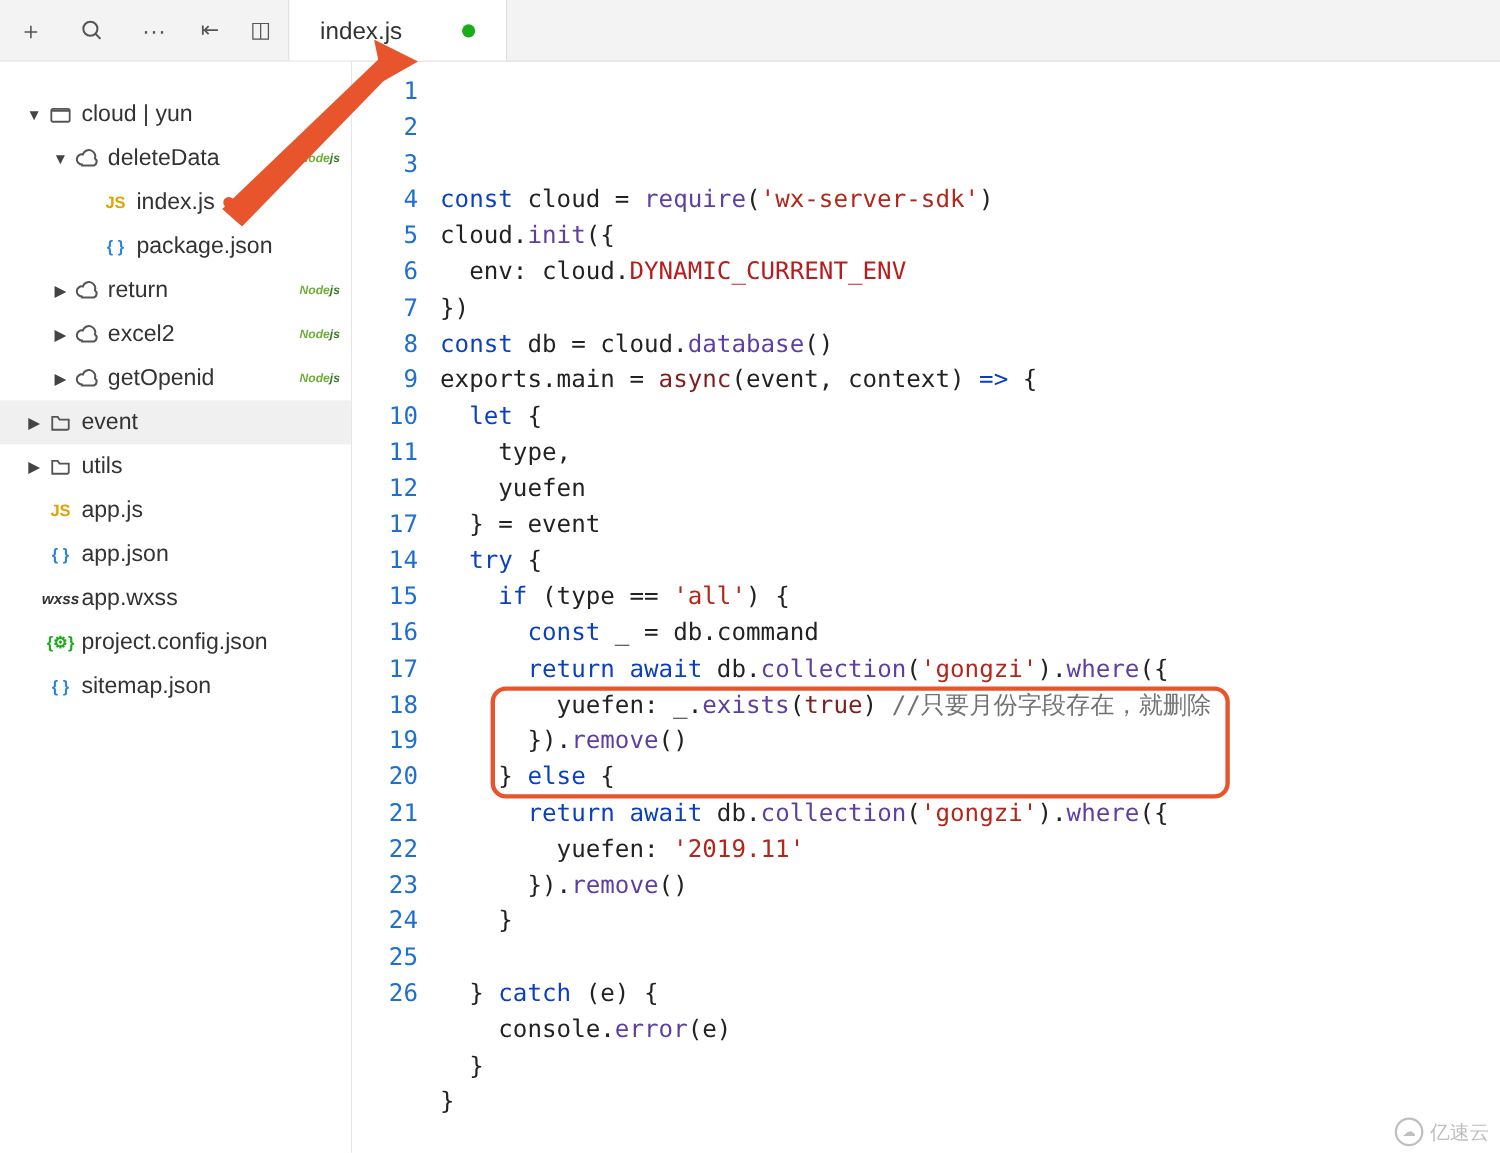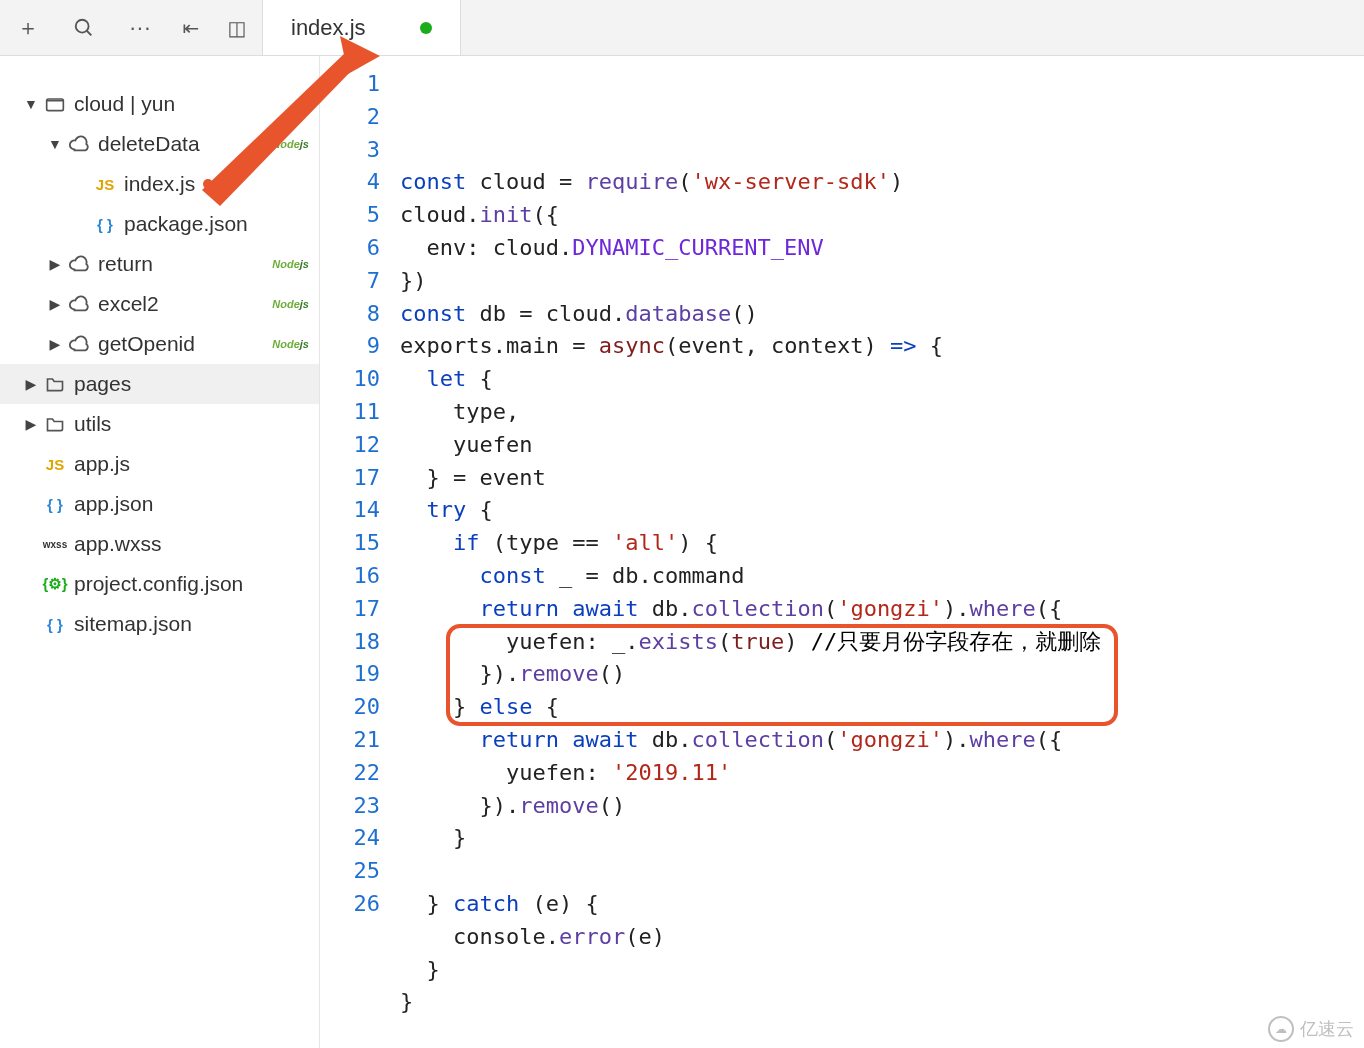--- a/index.html
+++ b/index.html
@@ -85,22 +85,22 @@
     position: relative;
   }
   .code-line { height: 32.8px; display: block; }
 
   
   .tk-kw    { color: #0a3fbf; }   
   .tk-fn    { color: #5d3ea3; }   
   .tk-async { color: #7f1d1d; }
   .tk-str   { color: #b3261a; }
   .tk-bool  { color: #7f1d1d; }
-  .tk-prop  { color: #6d28d9; }   
-  .tk-cmt   { color: #000000; }
+  .tk-prop  { color: #b91c1c; }   
+  .tk-cmt   { color: #737373; }
   .tk-plain { color: #222; }
   .tk-arrow { color: #0a3fbf; }
 
   
   .hl-box {
     position: absolute;
     border: 4px solid #e8552d;
     border-radius: 14px;
     left: 46px;
     top: calc(12px + 32.8px*17 - 2px);
@@ -131,21 +131,21 @@
   .tree-row.sel { background: #f0f0f0; }
   .tw  { width: 22px; display:inline-flex; justify-content:center; color:#444; font-size:14px;}
   .indent0 { padding-left: 20px; }
   .indent1 { padding-left: 44px; }
   .indent2 { padding-left: 70px; }
   .ic { width: 26px; display:inline-flex; justify-content:center; margin-right:6px; font-weight:600;}
   .ic-folder { color:#555; }
   .ic-cloud  { color:#555; }
   .ic-js     { color:#e0a400; font-size:15px; font-weight:700;}
   .ic-json   { color:#2b86d9; font-size:15px; font-weight:700;}
-  .ic-wxss   { color:#333; font-size:10px; font-weight:700;}
+  .ic-wxss   { color:#333; font-size:14px; font-weight:700;font-style:italic;}
   .ic-cfg    { color:#1aad19; font-size:15px; font-weight:700;}
   .badge-node {
     margin-left:auto; font-size:11px; font-weight:700; color:#6fae3a;
     font-style: italic;
   }
   .red-dot {
     width:10px;height:10px;border-radius:50%;background:#e8552d;margin-left:8px;
   }
 
   .watermark {
@@ -257,21 +257,21 @@
           <span>getOpenid</span>
           <span class="badge-node">Node<span style="color:#3a7a2a">js</span></span>
         </div>
         <div class="tree-row indent0 sel">
           <span class="tw">▶</span>
           <span class="ic ic-folder">
             <svg width="20" height="20" viewBox="0 0 24 24" fill="none" stroke="#555" stroke-width="2">
               <path d="M3 6h6l2 3h10v9a2 2 0 0 1-2 2H3z"></path>
             </svg>
           </span>
-          <span>pages</span>
+          <span>event</span>
         </div>
         <div class="tree-row indent0">
           <span class="tw">▶</span>
           <span class="ic ic-folder">
             <svg width="20" height="20" viewBox="0 0 24 24" fill="none" stroke="#555" stroke-width="2">
               <path d="M3 6h6l2 3h10v9a2 2 0 0 1-2 2H3z"></path>
             </svg>
           </span>
           <span>utils</span>
         </div>

